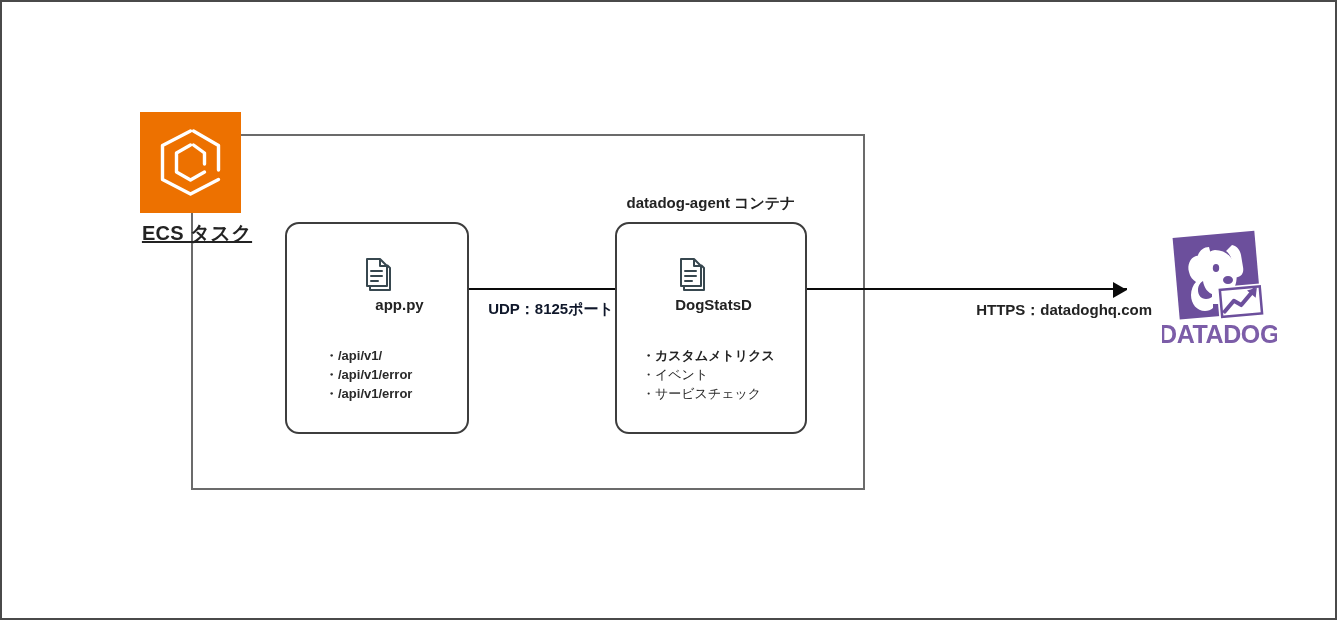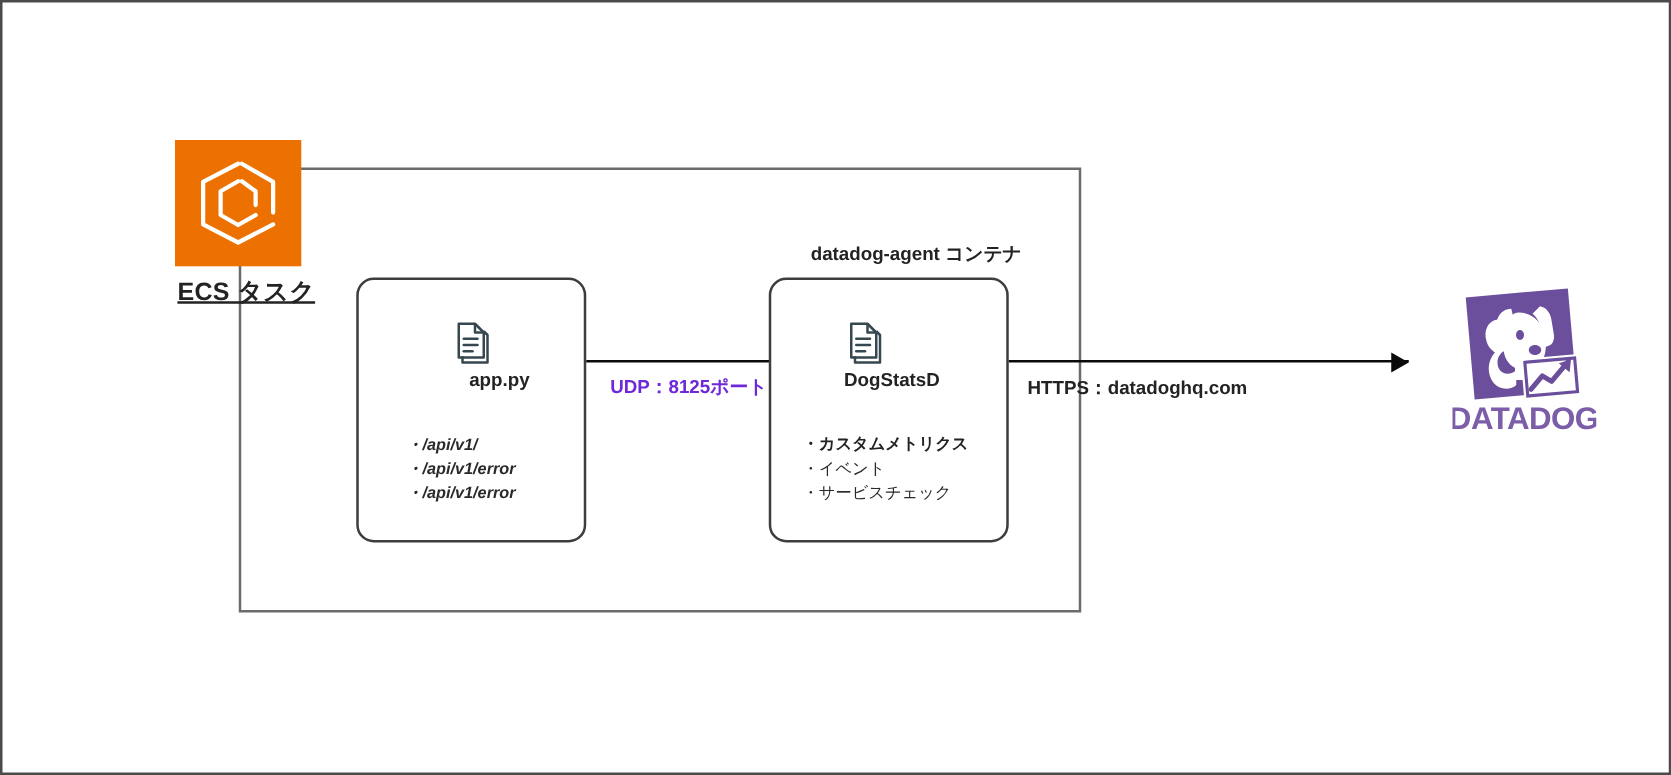--- a/index.html
+++ b/index.html
@@ -84,21 +84,21 @@
   }
 
   .container-title {
     font-size: 15px;
     font-weight: bold;
     color: #232323;
     text-align: center;
     white-space: nowrap;
   }
   #app-container-title  { left: 283px; top: 192px; width: 184px; }
-  #agent-container-title{ left: 615px; top: 192px; width: 232px; }
+  #agent-container-title{ left: 593px; top: 192px; width: 232px; }
 
   
   .proc-block { text-align: center; }
   #app-process   { left: 283px; top: 250px; width: 184px; }
   #agent-process { left: 613px; top: 250px; width: 152px; }
 
   .doc-icon { display: block; margin: 0 auto 4px auto; width: 36px; height: 40px; }
 
   .proc-name {
     font-size: 15px;
@@ -113,55 +113,55 @@
   .bullet-list {
     list-style: none;
     margin: 0;
     padding: 0;
     font-size: 13px;
     line-height: 19px;
     color: #2a2a2a;
   }
   .bullet-list li { white-space: nowrap; }
   .bullet-list li::before { content: "・"; }
-  .bullet-list li.bold { font-weight: bold; color: #232323; font-family: Liberation Mono, monospace; }
+  .bullet-list li.bold { font-weight: bold; color: #232323; }
 
   #app-endpoints   { left: 323px; top: 344px; }
   #agent-features  { left: 640px; top: 344px; }
-  #app-endpoints li { font-weight: bold; font-style: italic; }
+  #app-endpoints li { font-weight: bold; }
 
   
   .line-h {
     height: 2px;
     background: #0a0a0a;
   }
   .arrow-head {
     width: 0;
     height: 0;
     border-top: 8px solid transparent;
     border-bottom: 8px solid transparent;
     border-left: 14px solid #0a0a0a;
   }
 
   
   #udp-line       { left: 467px; top: 286px; width: 164px; }
   #udp-arrowhead  { left: 629px; top: 280px; }
   #udp-label {
     left: 467px; top: 298px; width: 164px;
     text-align: center;
-    font-size: 15px; font-weight: bold; color: #6d28d9;
+    font-size: 15px; font-weight: bold; color: #0f172a;
     white-space: nowrap;
   }
 
   
   #https-line      { left: 805px; top: 286px; width: 320px; }
   #https-arrowhead { left: 1111px; top: 280px; }
   #https-label {
     left: 820px; top: 299px; width: 330px;
-    text-align: left;
+    text-align: right;
     font-size: 15px; font-weight: bold; color: #232323;
     white-space: nowrap;
   }
 
   
   #datadog-logo {
     left: 1160px;
     top: 228px;
     width: 115px;
     height: 120px;

